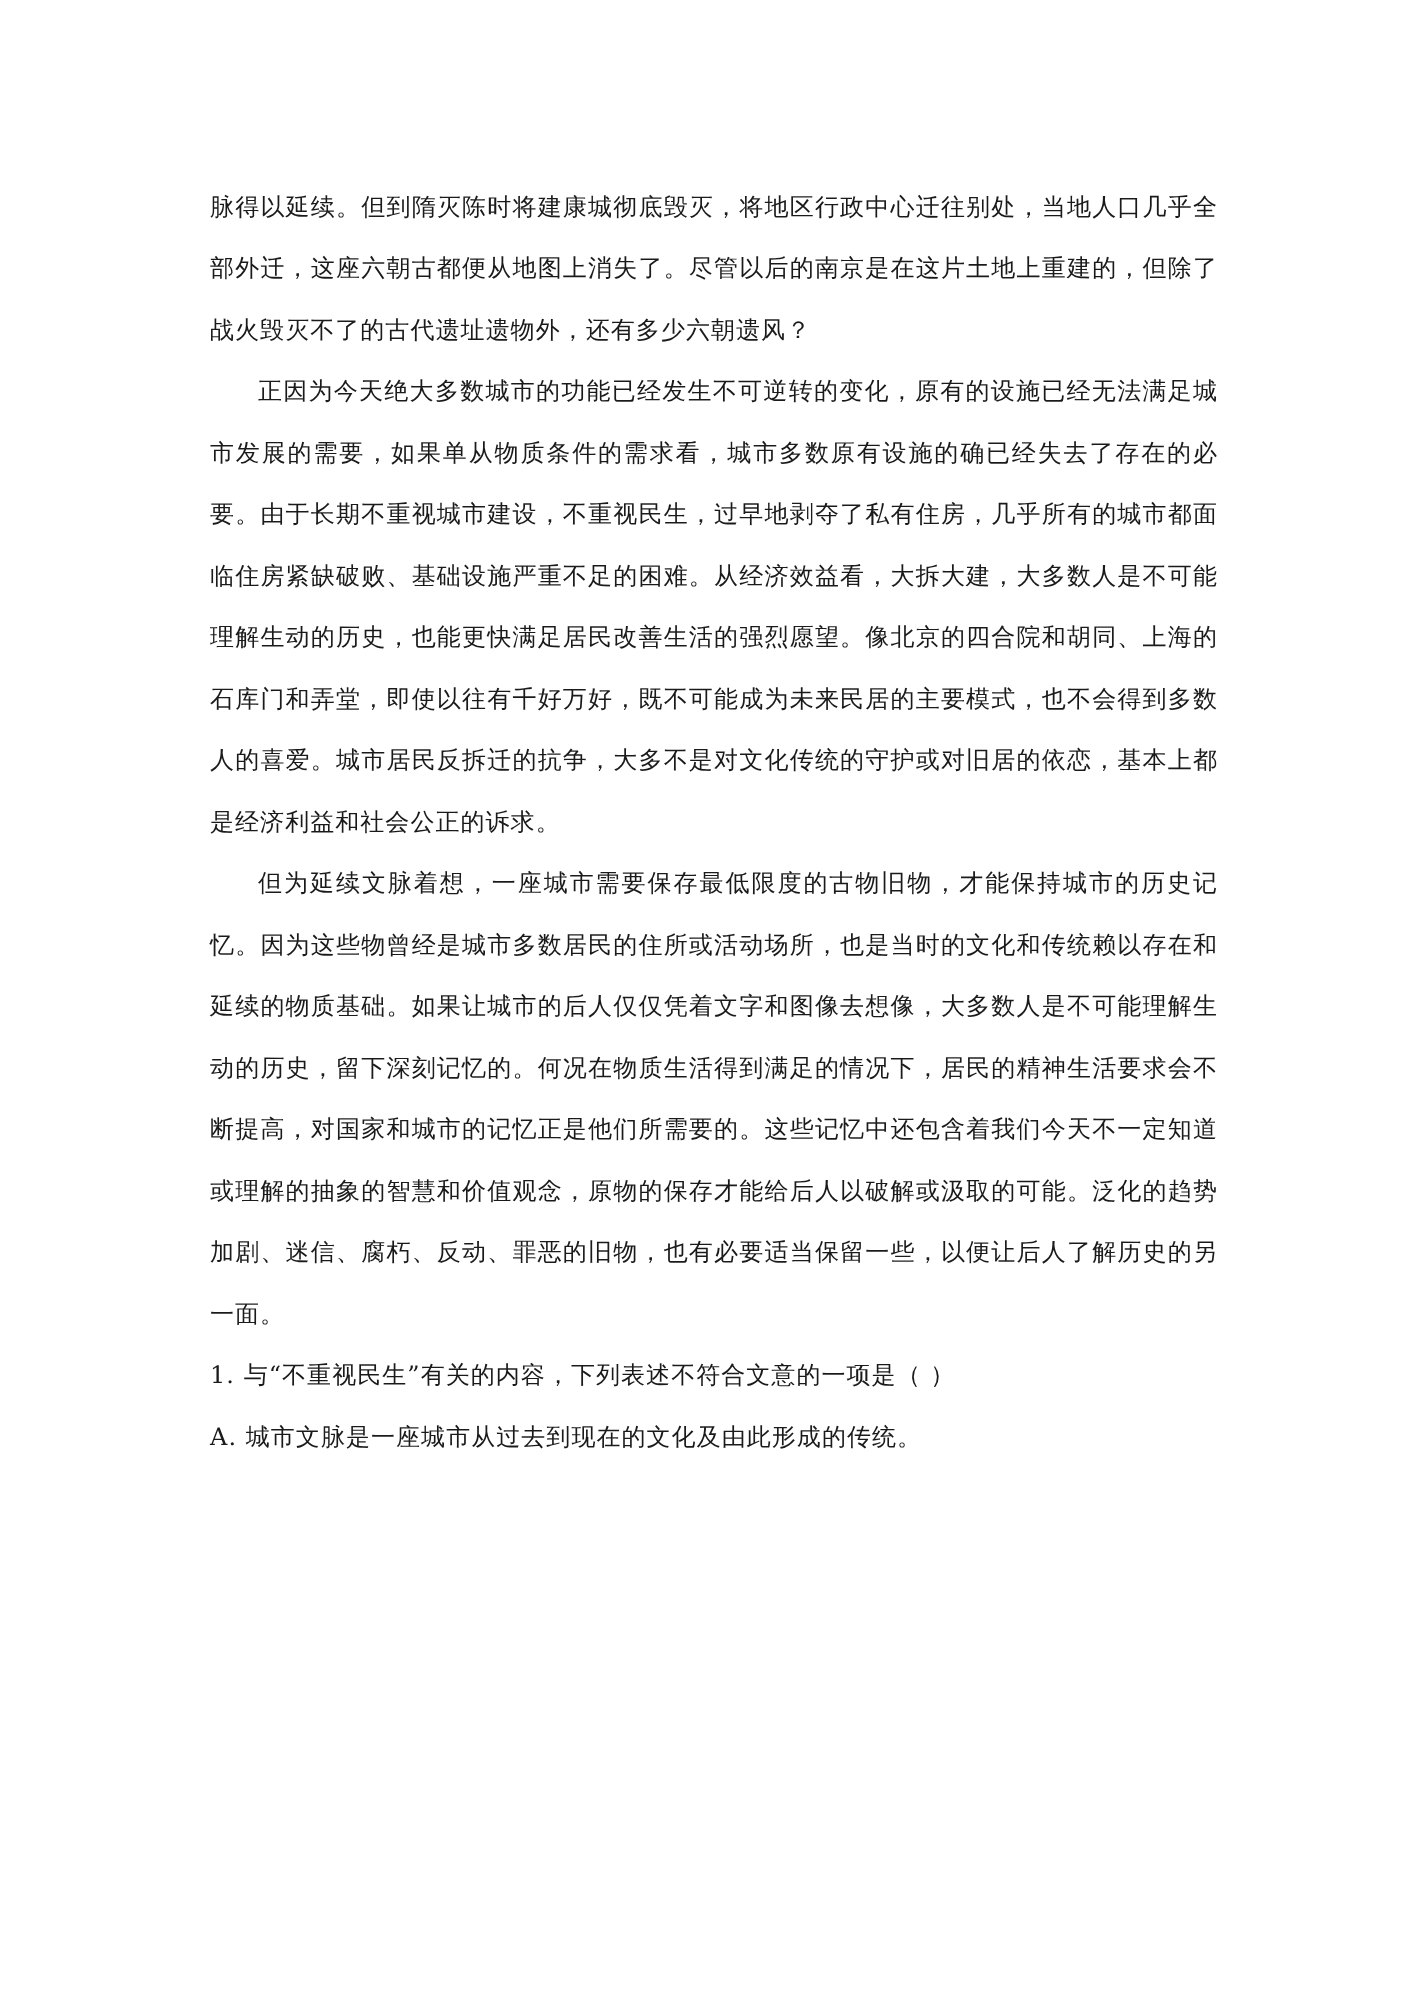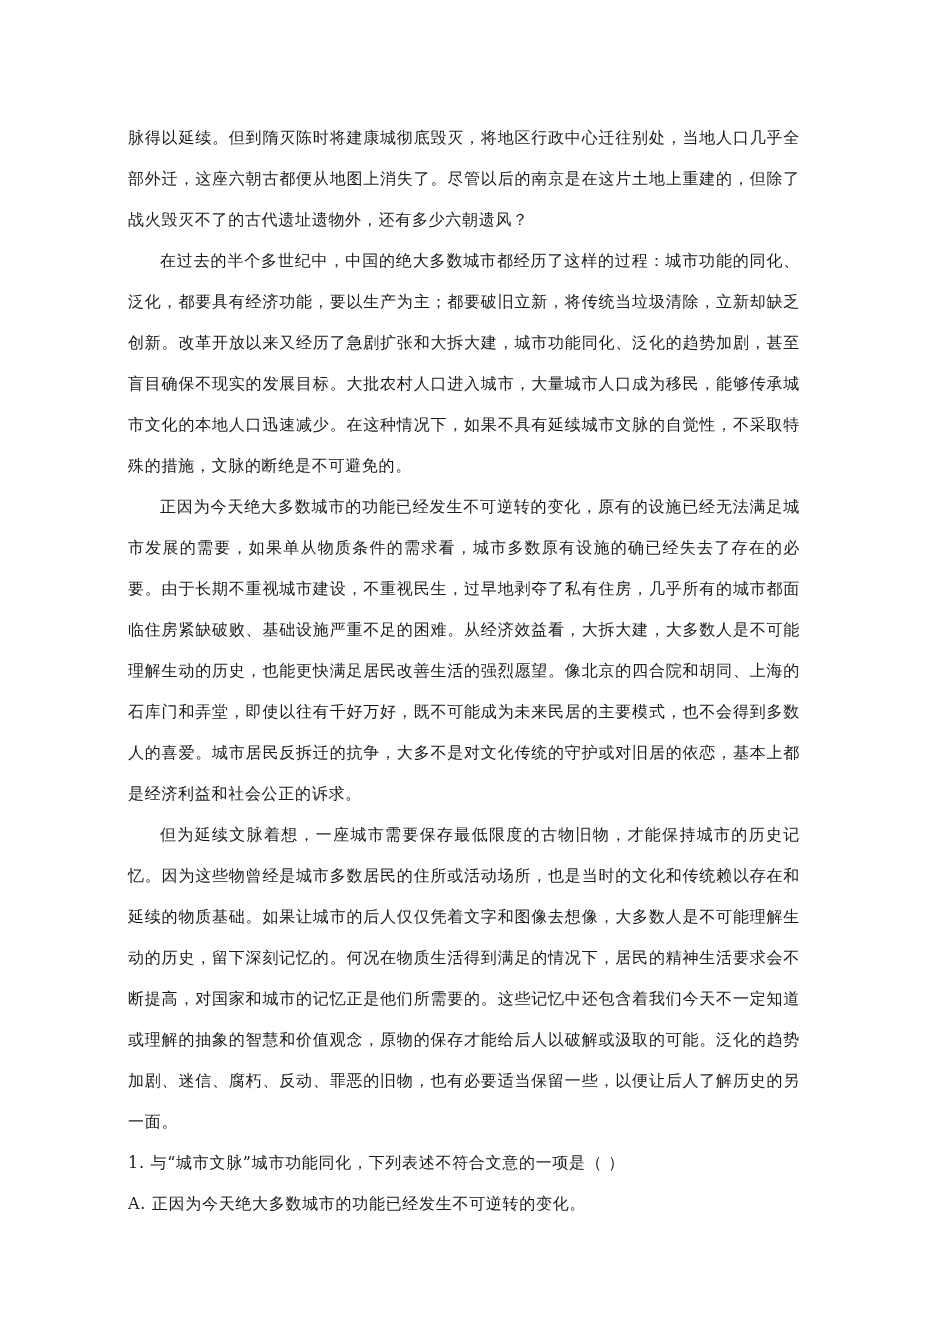--- a/index.html
+++ b/index.html
@@ -1,42 +1,41 @@
 <!DOCTYPE html>
 <html><head>
 <meta charset="utf-8">
 <style>
   html, body { margin: 0; padding: 0; background: #ffffff; }
   body { width: 950px; height: 1344px; position: relative; overflow: hidden; }
   .page {
     position: absolute;
-    left: 128px;
+    left: 140px;
     top: 117px;
     width: 672px;
     font-family: "DejaVu Serif", "Liberation Serif", serif;
     font-size: 16px;
     letter-spacing: 0.7px;
     line-height: 41px;
     color: #1a1a1a;
   }
   .para { margin: 0; text-align: justify; text-justify: inter-character; }
   .indent { text-indent: 2em; }
   .source { text-align: right; margin: 0; padding-right: 2px; }
   .question { margin: 0; }
   .option { margin: 0; }
 </style>
 </head>
 <body>
 
 <div class="page">
   <p class="para">脉得以延续。但到隋灭陈时将建康城彻底毁灭，将地区行政中心迁往别处，当地人口几乎全部外迁，这座六朝古都便从地图上消失了。尽管以后的南京是在这片土地上重建的，但除了战火毁灭不了的古代遗址遗物外，还有多少六朝遗风？</p>
-  <p class="para indent">在过去的半个多世纪中，中国的绝大多数城市都经历了这样的过程：城市功能的同化、泛化，都要具有经济功能，要以生产为主；都要破旧立新，将传统当垃圾清除，立新却缺乏创新。改革开放以来又经历了急剧扩张和大拆大建，城市功能同化、泛化的趋势加剧，甚至盲目确保不现实的发展目标。大批农村人口进入城市，大量城市人口成为移民，能够传承城市文化的本地人口迅速减少。在这种情况下，如果不具有延续城市文脉的自觉性，不采取特殊的措施，文脉的断绝是不可避免的。</p>
   <p class="para indent">正因为今天绝大多数城市的功能已经发生不可逆转的变化，原有的设施已经无法满足城市发展的需要，如果单从物质条件的需求看，城市多数原有设施的确已经失去了存在的必要。由于长期不重视城市建设，不重视民生，过早地剥夺了私有住房，几乎所有的城市都面临住房紧缺破败、基础设施严重不足的困难。从经济效益看，大拆大建，大多数人是不可能理解生动的历史，也能更快满足居民改善生活的强烈愿望。像北京的四合院和胡同、上海的石库门和弄堂，即使以往有千好万好，既不可能成为未来民居的主要模式，也不会得到多数人的喜爱。城市居民反拆迁的抗争，大多不是对文化传统的守护或对旧居的依恋，基本上都是经济利益和社会公正的诉求。</p>
   <p class="para indent">但为延续文脉着想，一座城市需要保存最低限度的古物旧物，才能保持城市的历史记忆。因为这些物曾经是城市多数居民的住所或活动场所，也是当时的文化和传统赖以存在和延续的物质基础。如果让城市的后人仅仅凭着文字和图像去想像，大多数人是不可能理解生动的历史，留下深刻记忆的。何况在物质生活得到满足的情况下，居民的精神生活要求会不断提高，对国家和城市的记忆正是他们所需要的。这些记忆中还包含着我们今天不一定知道或理解的抽象的智慧和价值观念，原物的保存才能给后人以破解或汲取的可能。泛化的趋势加剧、迷信、腐朽、反动、罪恶的旧物，也有必要适当保留一些，以便让后人了解历史的另一面。</p>
   <p class="question">
     <span>1.</span>
-    <span>与“城市文脉”城市功能同化，下列表述不符合文意的一项是（    ）</span>
+    <span>与“不重视民生”有关的内容，下列表述不符合文意的一项是（    ）</span>
   </p>
   <p class="option">
     <span>A.</span>
-    <span>正因为今天绝大多数城市的功能已经发生不可逆转的变化。</span>
+    <span>城市文脉是一座城市从过去到现在的文化及由此形成的传统。</span>
   </p>
 </div>
 
 </body></html>

